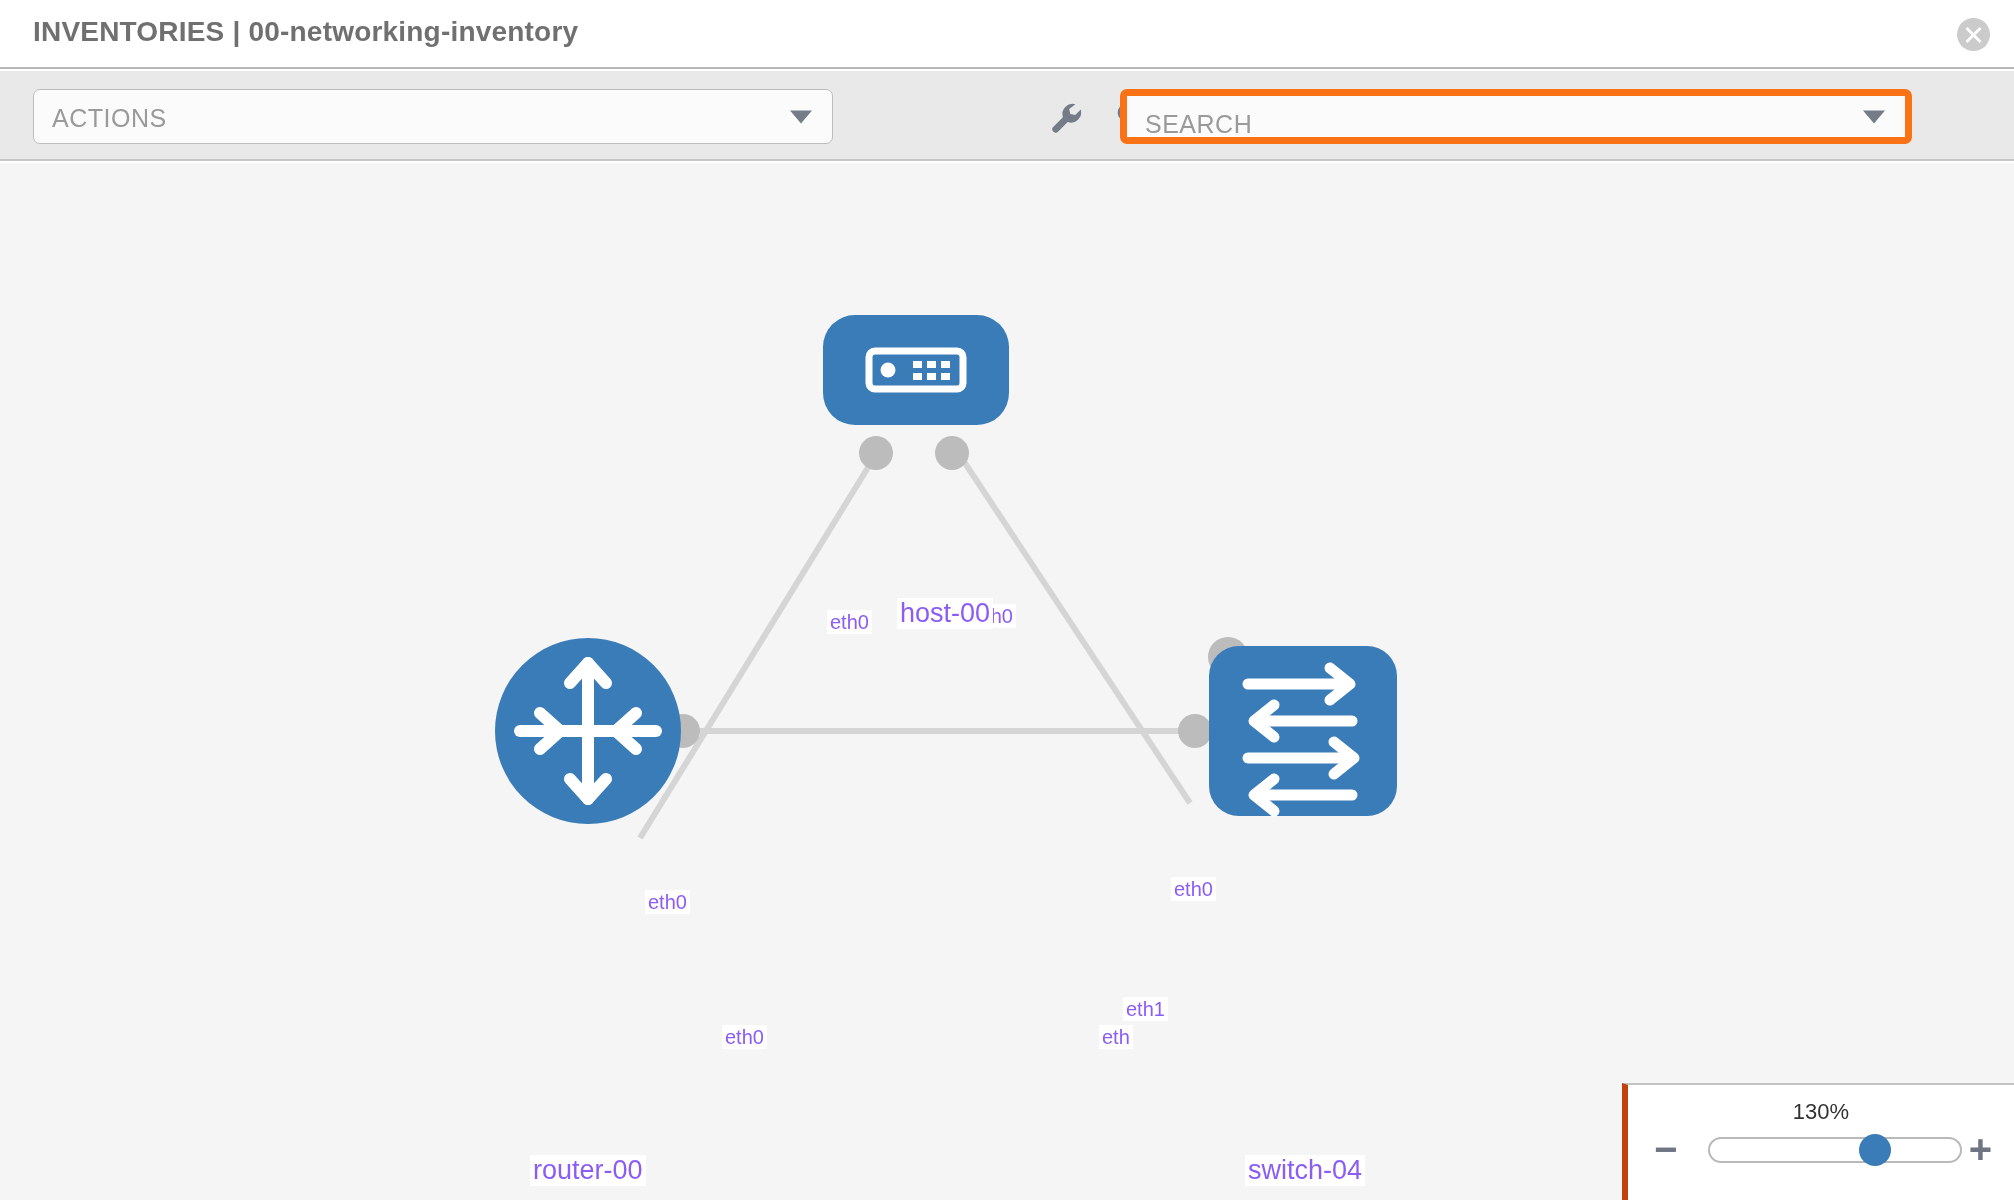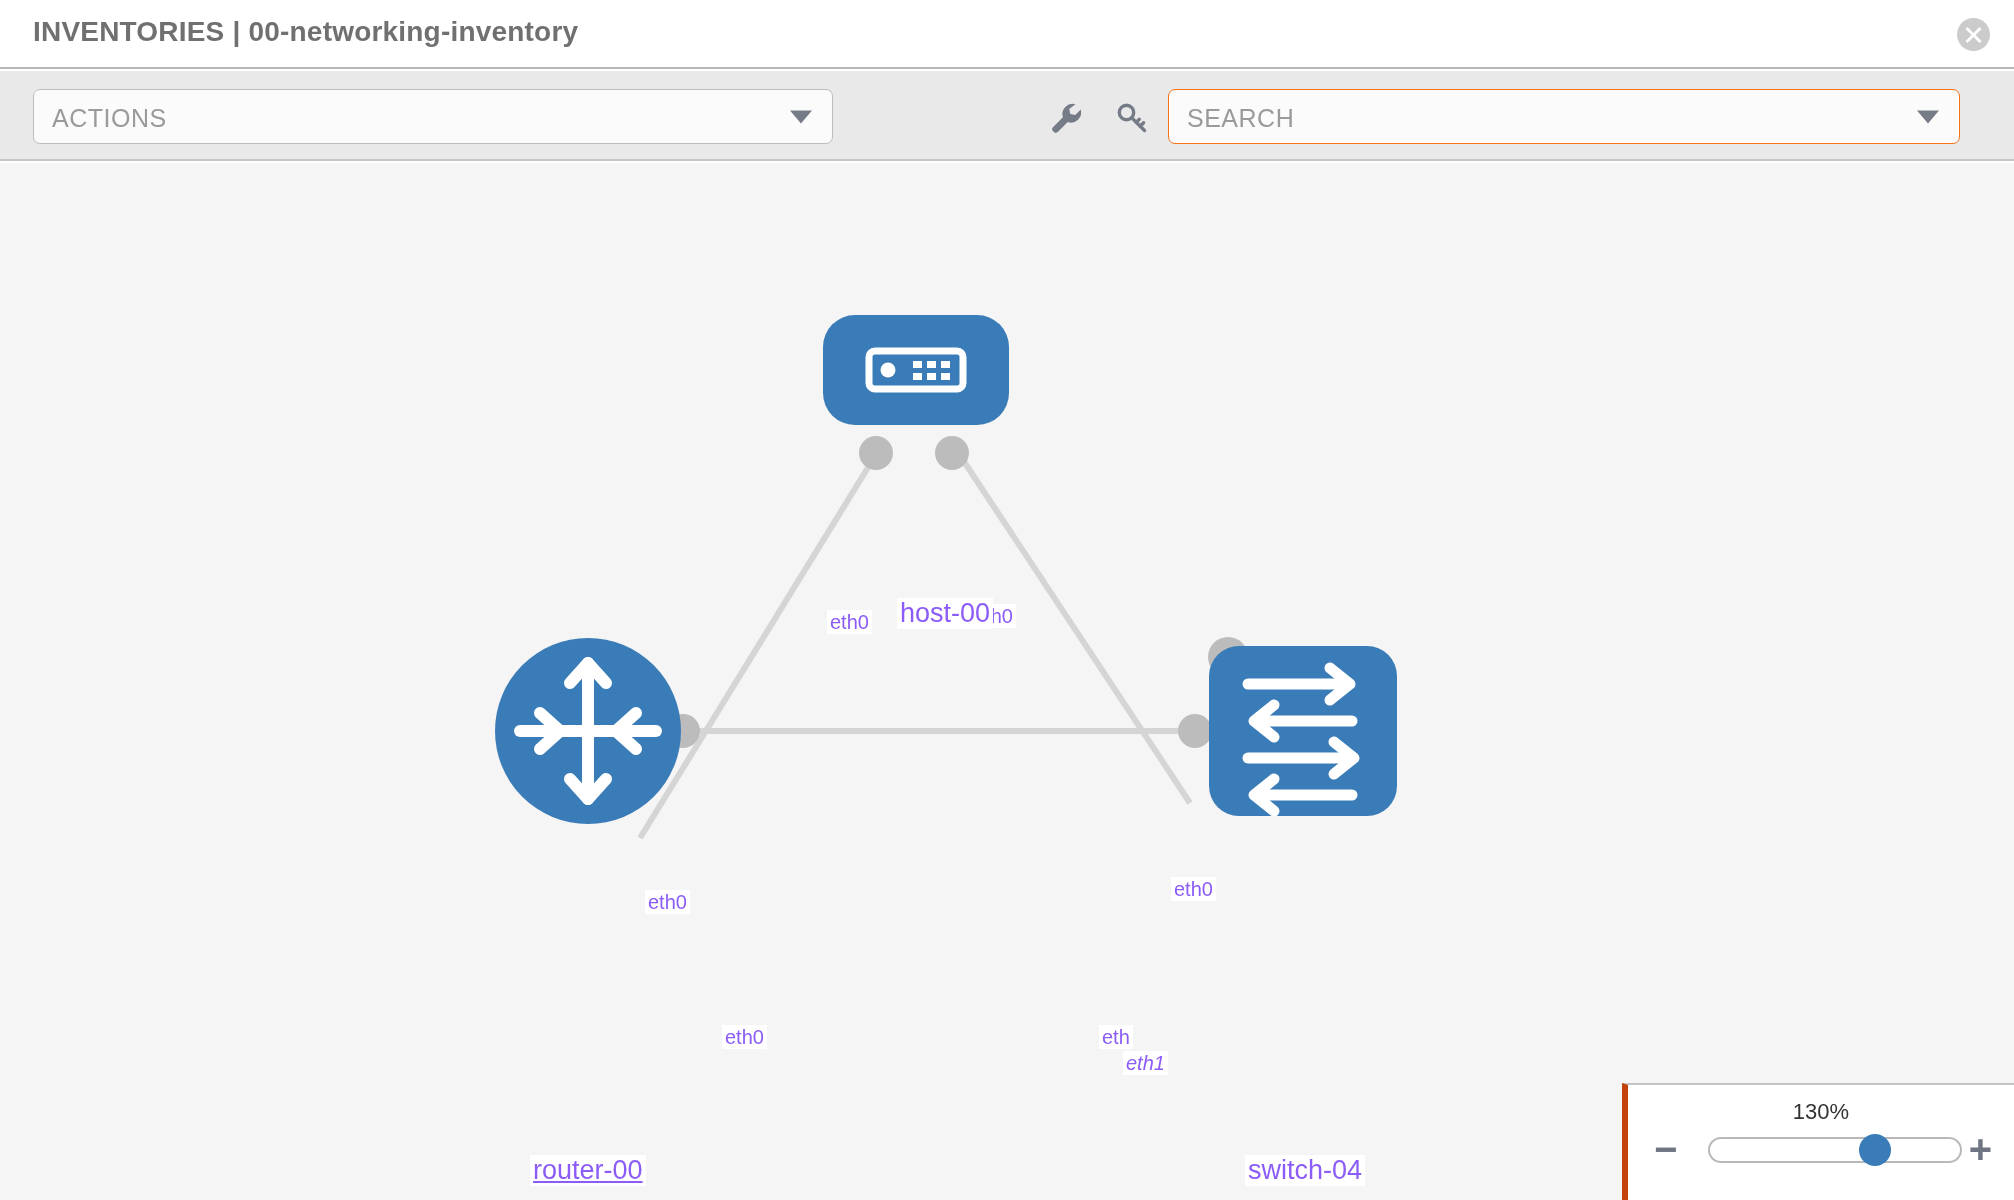--- a/index.html
+++ b/index.html
@@ -63,24 +63,24 @@
   }
   .tool-icon {
     position: absolute; top: 27px;
     width: 38px; height: 38px;
     cursor: pointer;
   }
   .tool-icon.wrench { left: 1046px; }
   .tool-icon.key    { left: 1113px; }
 
   .search-select {
-    position: absolute; left: 1168px; top: 18px;
+    position: absolute; left: 1120px; top: 18px;
     width: 792px; height: 55px;
     background: #fbfbfb;
-    border: 1px solid #f97316;
+    border: 7px solid #f97316;
     border-radius: 7px;
     cursor: text;
   }
   .search-select .sel-label {
     position: absolute; left: 18px; top: 14px;
     font-size: 25px; color: #9a9a9a;
     letter-spacing: .5px;
   }
 
   
@@ -243,24 +243,24 @@
         </g>
       </g>
     </svg>
 
     <span class="nlabel iface" style="left:827px; top:447px;">eth0</span>
     <span class="nlabel iface" style="left:971px; top:441px;">eth0</span>
     <span class="nlabel iface" style="left:645px; top:727px;">eth0</span>
     <span class="nlabel iface" style="left:1171px; top:714px;">eth0</span>
     <span class="nlabel iface" style="left:722px; top:862px;">eth0</span>
     <span class="nlabel iface" style="left:1099px; top:862px;">eth</span>
-    <span class="nlabel iface" style="left:1123px; top:888px;font-style:italic;">eth1</span>
+    <span class="nlabel iface" style="left:1123px; top:834px;">eth1</span>
 
     <span class="nlabel node-name" style="left:873px; top:435px;margin-left:24px;">host-00</span>
-    <span class="nlabel node-name" style="left:530px; top:992px;text-decoration:underline;">router-00</span>
+    <span class="nlabel node-name" style="left:530px; top:992px;">router-00</span>
     <span class="nlabel node-name" style="left:1245px; top:992px;">switch-04</span>
   </div>
 
   <div class="zoom-panel">
     <div class="zoom-pct">130%</div>
     <div class="zoom-minus">−</div>
     <div class="zoom-track">
       <div class="zoom-thumb" id="zoom-thumb" style="left: 66%;"></div>
     </div>
     <div class="zoom-plus">+</div>

